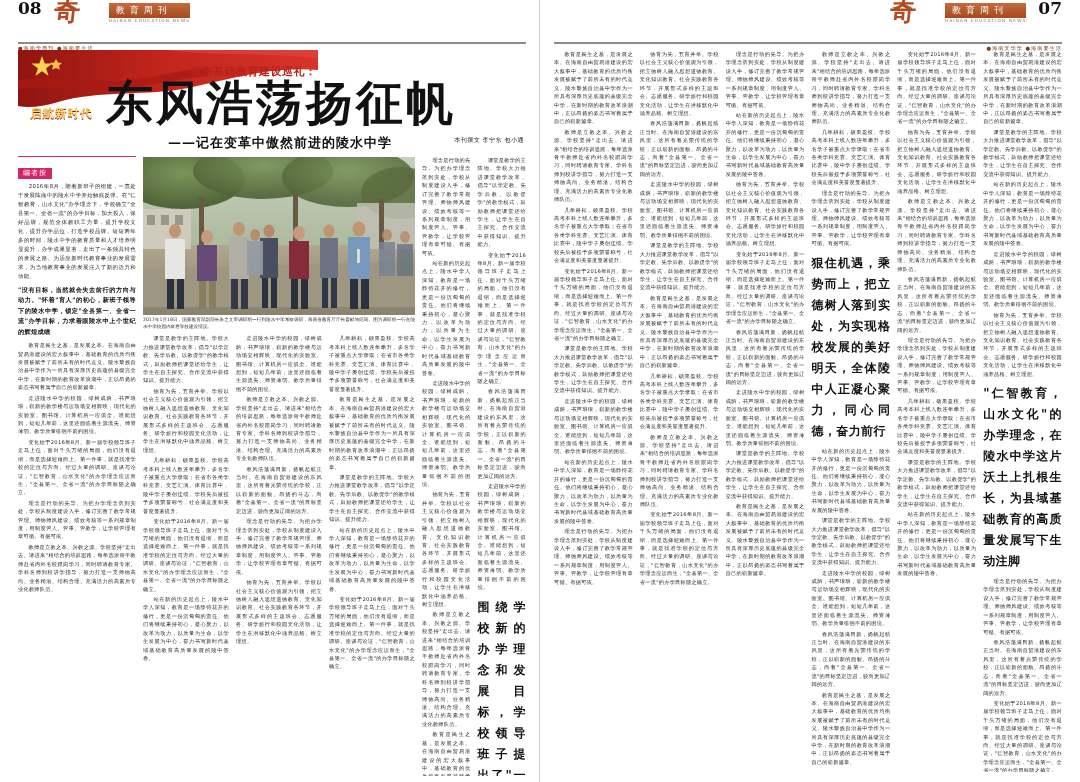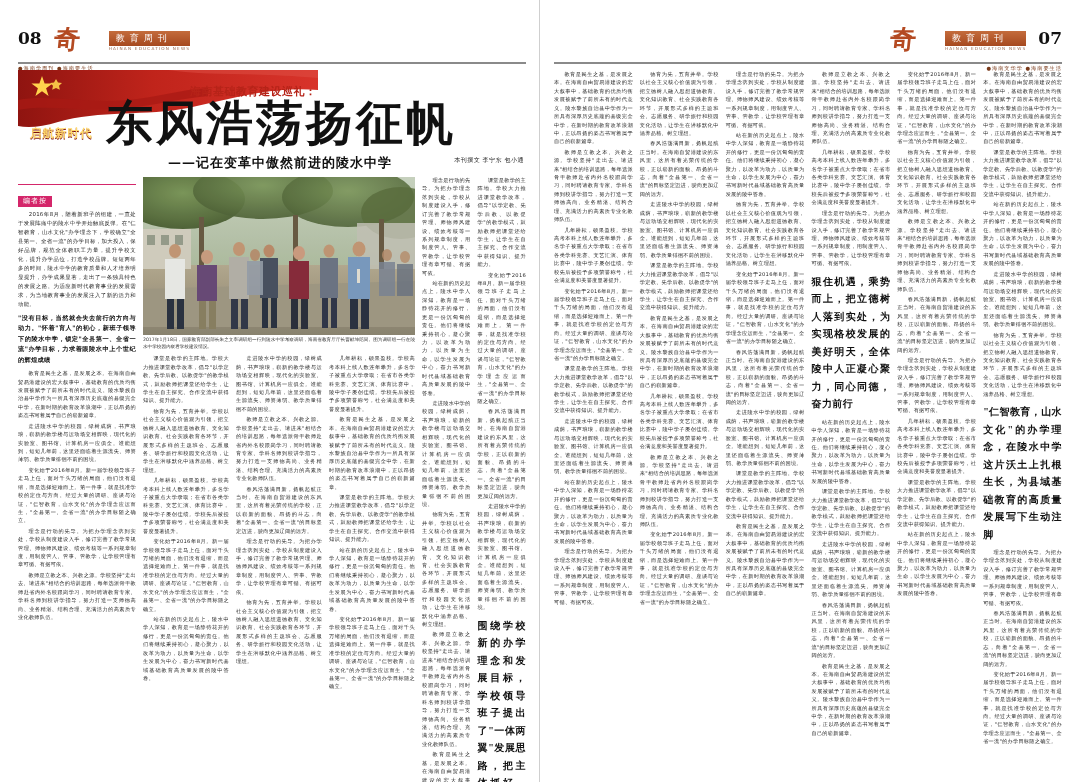--- a/index.html
+++ b/index.html
@@ -11,21 +11,21 @@
     position:relative;
   }
   .spread{position:relative;width:1080px;height:782px;display:flex;}
   .page{position:relative;height:782px;box-sizing:border-box;}
   .page-left{width:540px;padding:0 14px 0 18px;}
   .page-right{width:540px;padding:0 18px 0 14px;}
   .gutter{position:absolute;left:539px;top:0;width:1px;height:782px;background:#cfcfcf;}
 
   
   .masthead{position:relative;height:46px;}
-  .masthead-inner{display:flex;align-items:center;height:40px;margin-top:20px;}
+  .masthead-inner{display:flex;align-items:flex-start;height:40px;}
   .masthead-right{justify-content:flex-end;}
   .folio{
     font-family:"DejaVu Serif","Liberation Serif",serif;
     font-weight:bold;font-size:17px;color:#111;
     line-height:1;padding-bottom:4px;
   }
   .logo-block{display:flex;align-items:flex-end;gap:3px;}
   .logo-glyph{
     font-family:"DejaVu Serif","Liberation Serif",serif;
     font-size:26px;color:#b44a22;font-weight:bold;
@@ -111,24 +111,23 @@
   }
   .txt.ed{font-size:5.4px;line-height:1.66;color:#1f1f1f;}
   .txt p{margin:0 0 2px 0;text-indent:2em;}
 
   .quote{
     font-size:6.2px;line-height:1.7;color:#111;font-weight:bold;
     text-align:justify;word-break:break-all;letter-spacing:.3px;
     margin:4px 0 4px 0;
   }
   .emph{
-    font-size:10px;line-height:1.75;color:#111;font-weight:bold;
+    font-size:12px;line-height:1.75;color:#111;font-weight:bold;
     text-align:justify;word-break:break-all;letter-spacing:.4px;
     margin:5px 0 5px 0;
-    font-family:Liberation Serif, serif;
   }
 
   
   .photo-wrap{margin-top:1px;}
   .photo{
     width:100%;height:158px;position:relative;overflow:hidden;
     background:#7e8a6a;
   }
   .photo svg{display:block;width:100%;height:100%;}
   .caption{
@@ -179,21 +178,21 @@
       </div>
       <div class="banner-label">启航新时代</div>
       <div class="kicker"><span>海南基础教育建设巡礼：</span></div>
       <div class="headline">东风浩荡扬征帆</div>
       <div class="subhead">——记在变革中傲然前进的陵水中学</div>
       <div class="byline">本刊撰文 李宁东 包小通</div>
     </div>
 
     <div class="cols" style="height:620px;overflow:hidden;">
 
-      <div class="col" style="flex:0 0 118px;margin-top:8px;">
+      <div class="col" style="flex:0 0 118px;">
         <div class="editor-box">
           <span class="editor-tag">编者按</span>
           <div class="txt ed">
             <p>2016年8月，随着新班子的组建，一直处于发展阵痛中的陵水中学开始触底反弹。在"仁智教育，山水文化"办学理念下，学校确立"全县第一、全省一流"的办学目标，加大投入，保好品牌，规范全体教职工力量，提升学校文化，提升办学品位，打造学校品牌。短短两年多的时间，陵水中学的教育质量和人才培养明显提升，办学成果显著，走出了一条独具特色的发展之路。为适应新时代教育事业的发展需求，为当地教育事业的发展注入了新的活力和动能。</p>
           </div>
         </div>
         <div class="quote">"没有目标，当然就会失去前行的方向与动力。"怀着"育人"的初心，新班子领导下的陵水中学，锁定"全县第一、全省一流"办学目标，力求着眼陵水中上个世纪的辉煌成绩</div>
         <div class="txt">
           <p>教育是民生之基，是发展之本。在海南自由贸易港建设的宏大叙事中，基础教育的优质均衡发展被赋予了前所未有的时代意义。陵水黎族自治县中学作为一所具有深厚历史底蕴的县级完全中学，在新时期的教育改革浪潮中，正以昂扬的姿态书写着属于自己的崭新篇章。</p>
           <p>走进陵水中学的校园，绿树成荫，书声琅琅，崭新的教学楼与运动场交相辉映，现代化的实验室、图书馆、计算机房一应俱全。谁能想到，短短几年前，这里还面临着生源流失、师资薄弱、教学质量徘徊不前的困境。</p>

